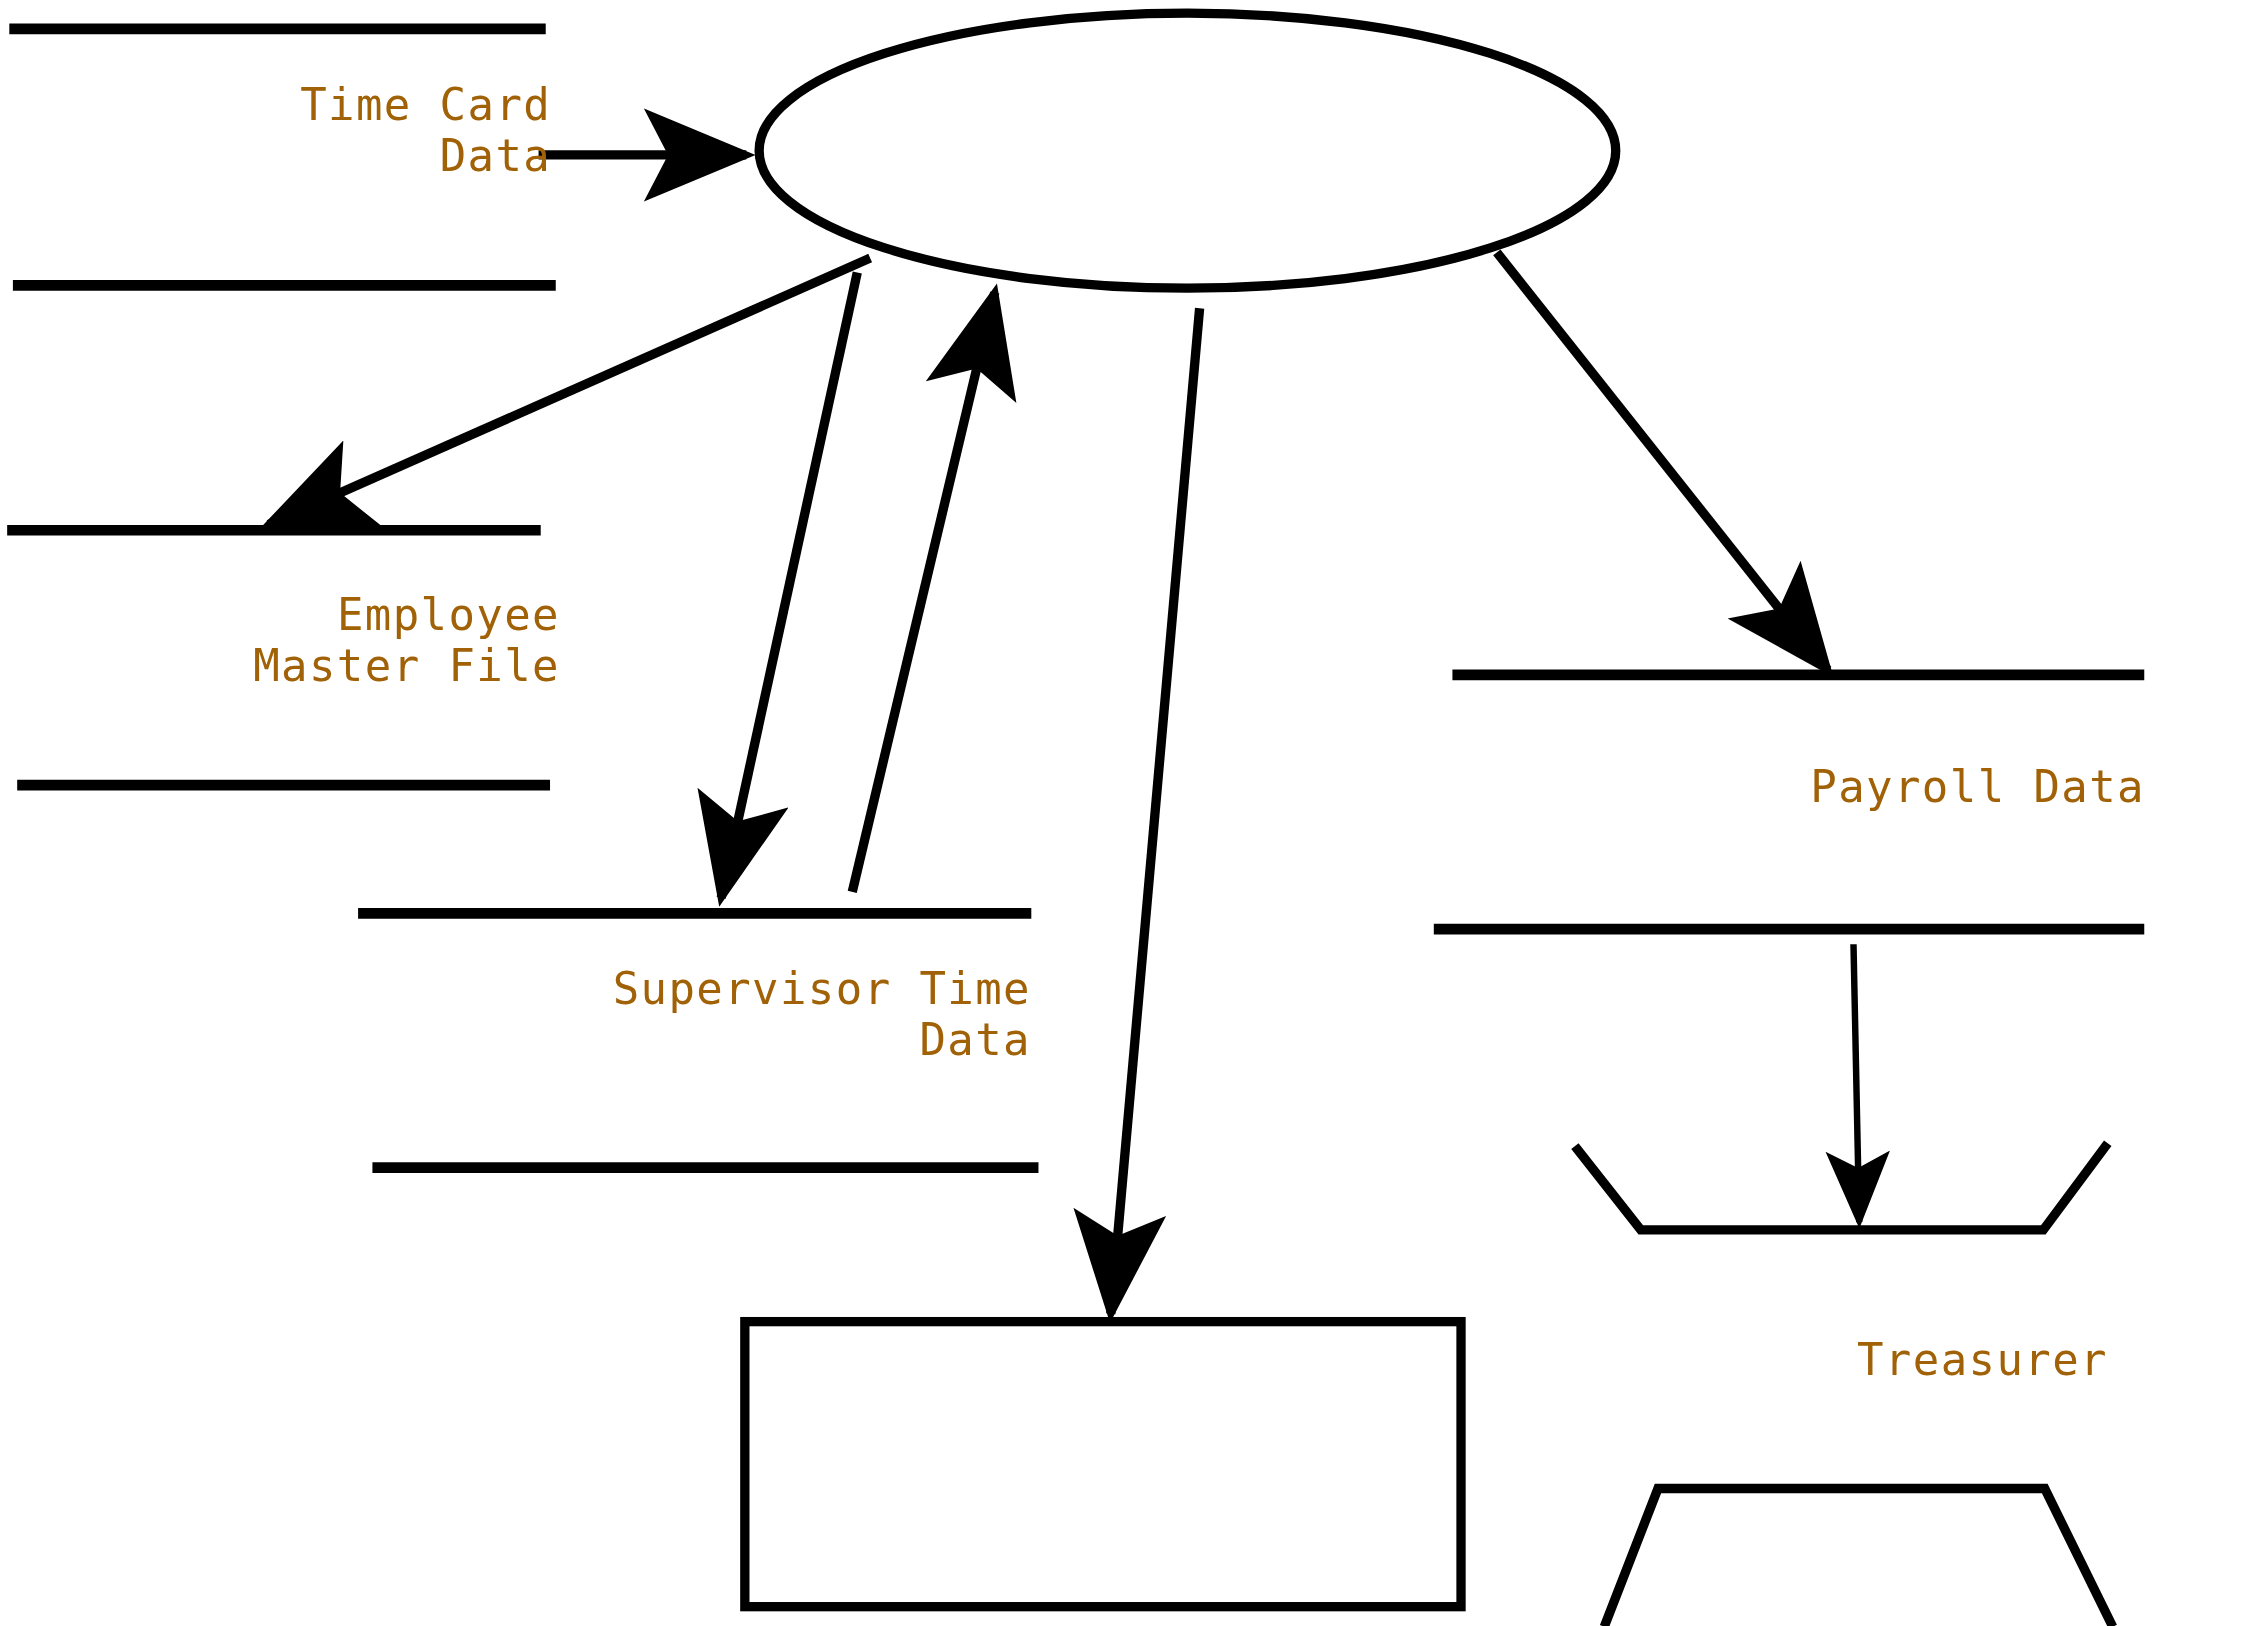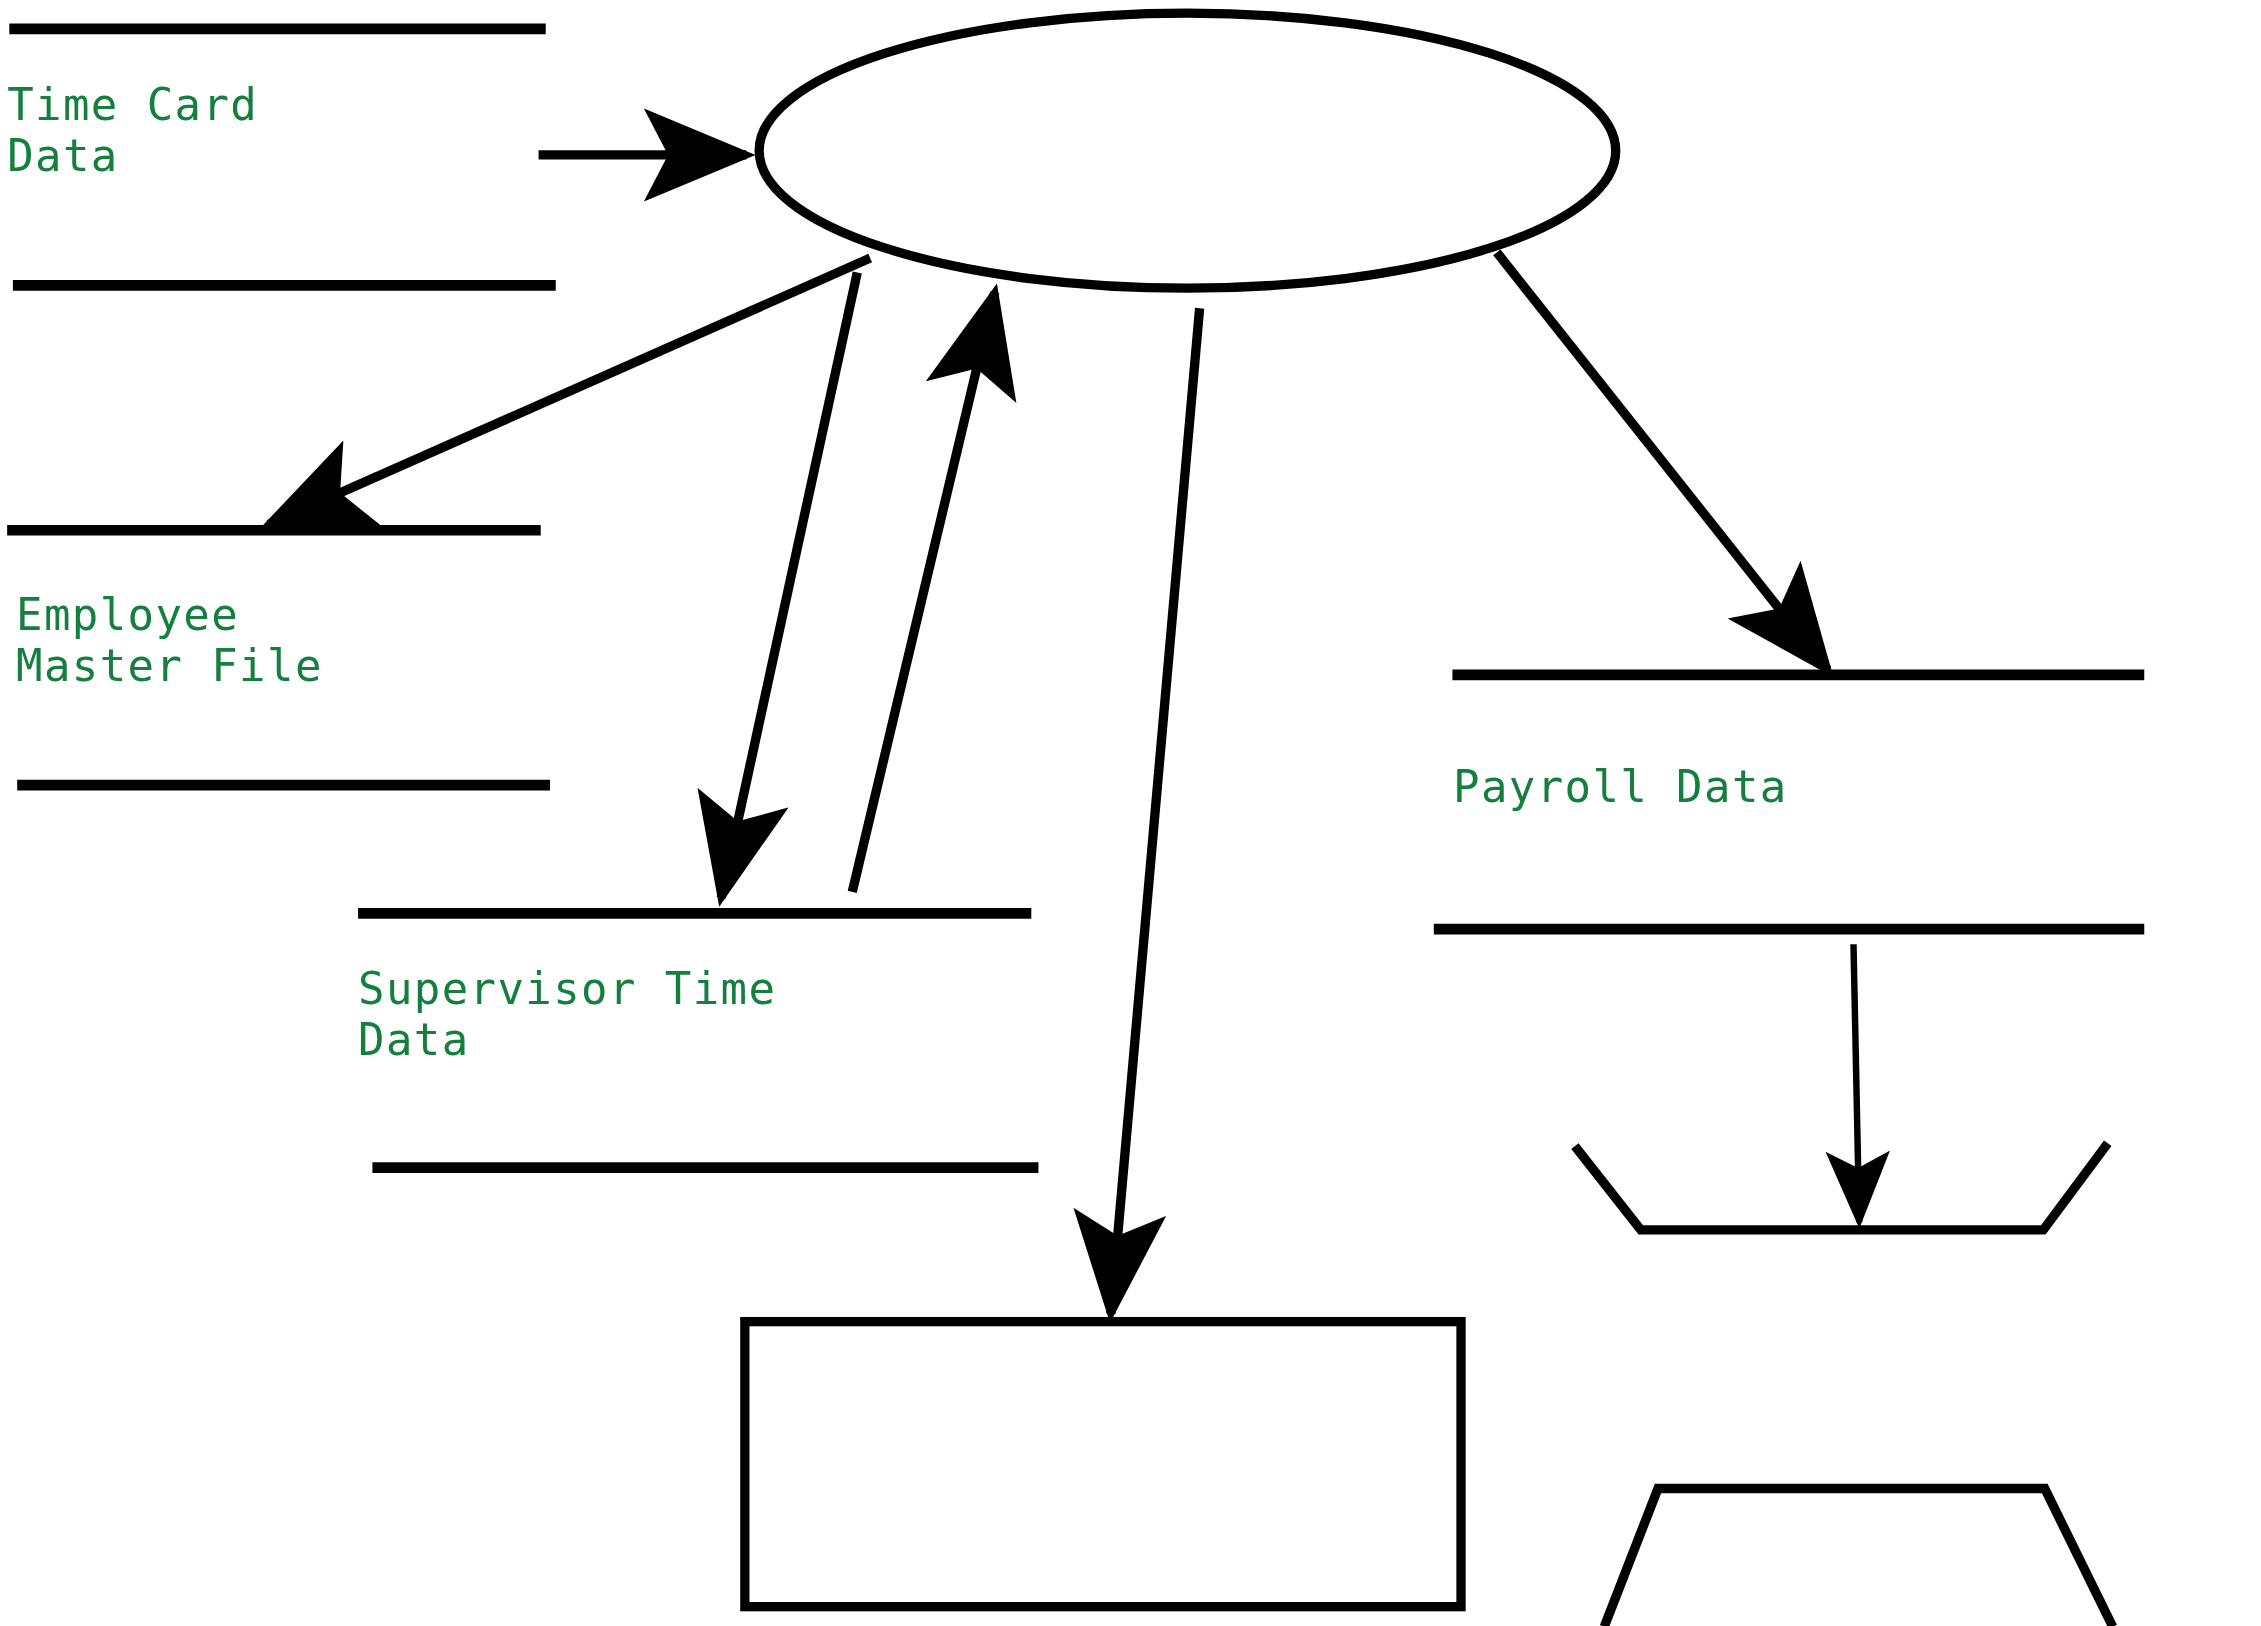--- a/index.html
+++ b/index.html
@@ -17,22 +17,22 @@
   }
   svg.diagram {
     position: absolute;
     top: 0;
     left: 0;
     width: 2261px;
     height: 1627px;
   }
   .lbl {
     position: absolute;
-    text-align: left;
-    color: #15803d;
+    text-align: right;
+    color: #a16207;
     font-family: "DejaVu Sans Mono", "Liberation Mono", monospace;
     font-size: 44px;
     line-height: 1.16;
     letter-spacing: 1.4px;
     white-space: pre-line;
     user-select: none;
   }
 </style>
 </head>
 <body>
@@ -87,15 +87,16 @@
 
   <div class="lbl" style="left:16px; top:589px; width:544px;">Employee
 Master File</div>
 
   <div class="lbl" style="left:358px; top:963px; width:673px;">Supervisor Time
 Data</div>
 
   <div class="lbl" style="left:1453px; top:761px; width:692px;">Payroll Data</div>
 
 
+  <div class="lbl" style="left:1575px; top:1334px; width:533px;">Treasurer</div>
 
 </div>
 
 
 </body></html>

